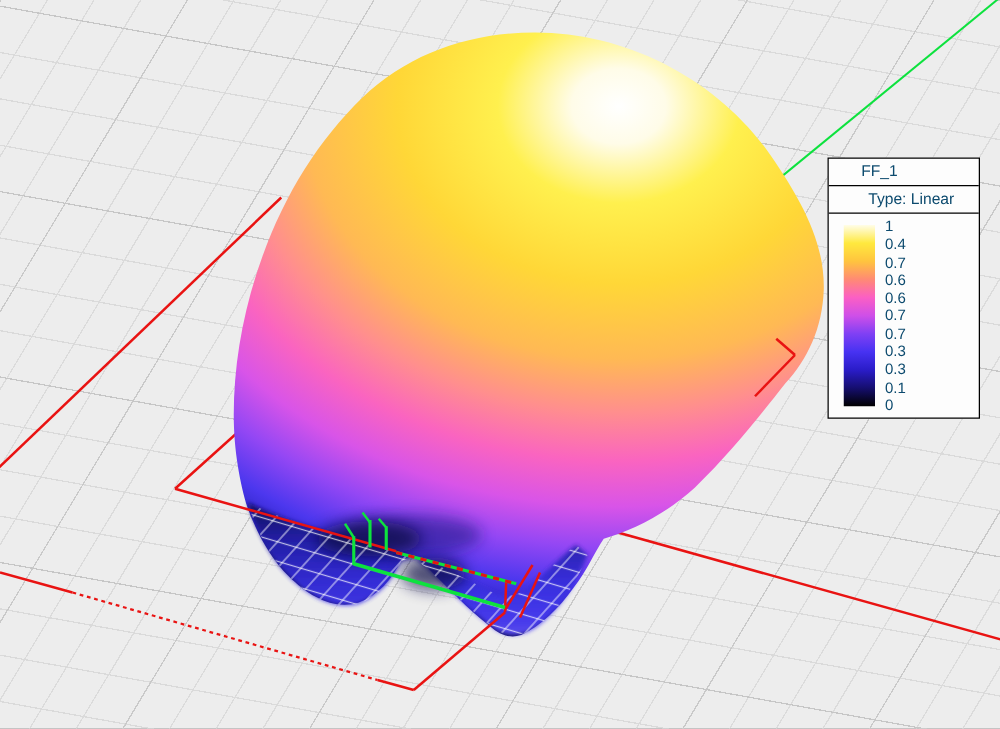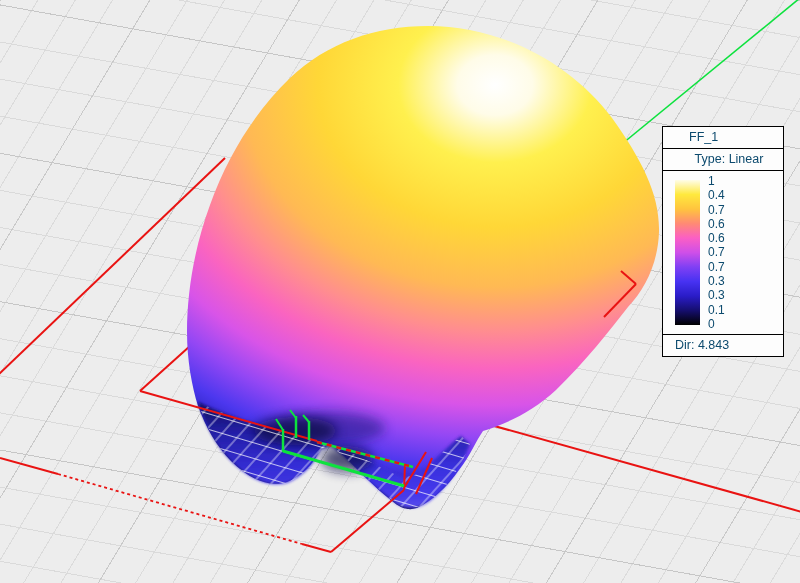--- a/index.html
+++ b/index.html
@@ -155,16 +155,15 @@
           <div class="tick">0.6</div>
           <div class="tick">0.6</div>
           <div class="tick">0.7</div>
           <div class="tick">0.7</div>
           <div class="tick">0.3</div>
           <div class="tick">0.3</div>
           <div class="tick">0.1</div>
           <div class="tick">0</div>
         </div>
     </div>
-    <div class="lg-row lg-dir">Dir: 4.843</div>
   </div>
 
 </div>
 
 </body></html>

